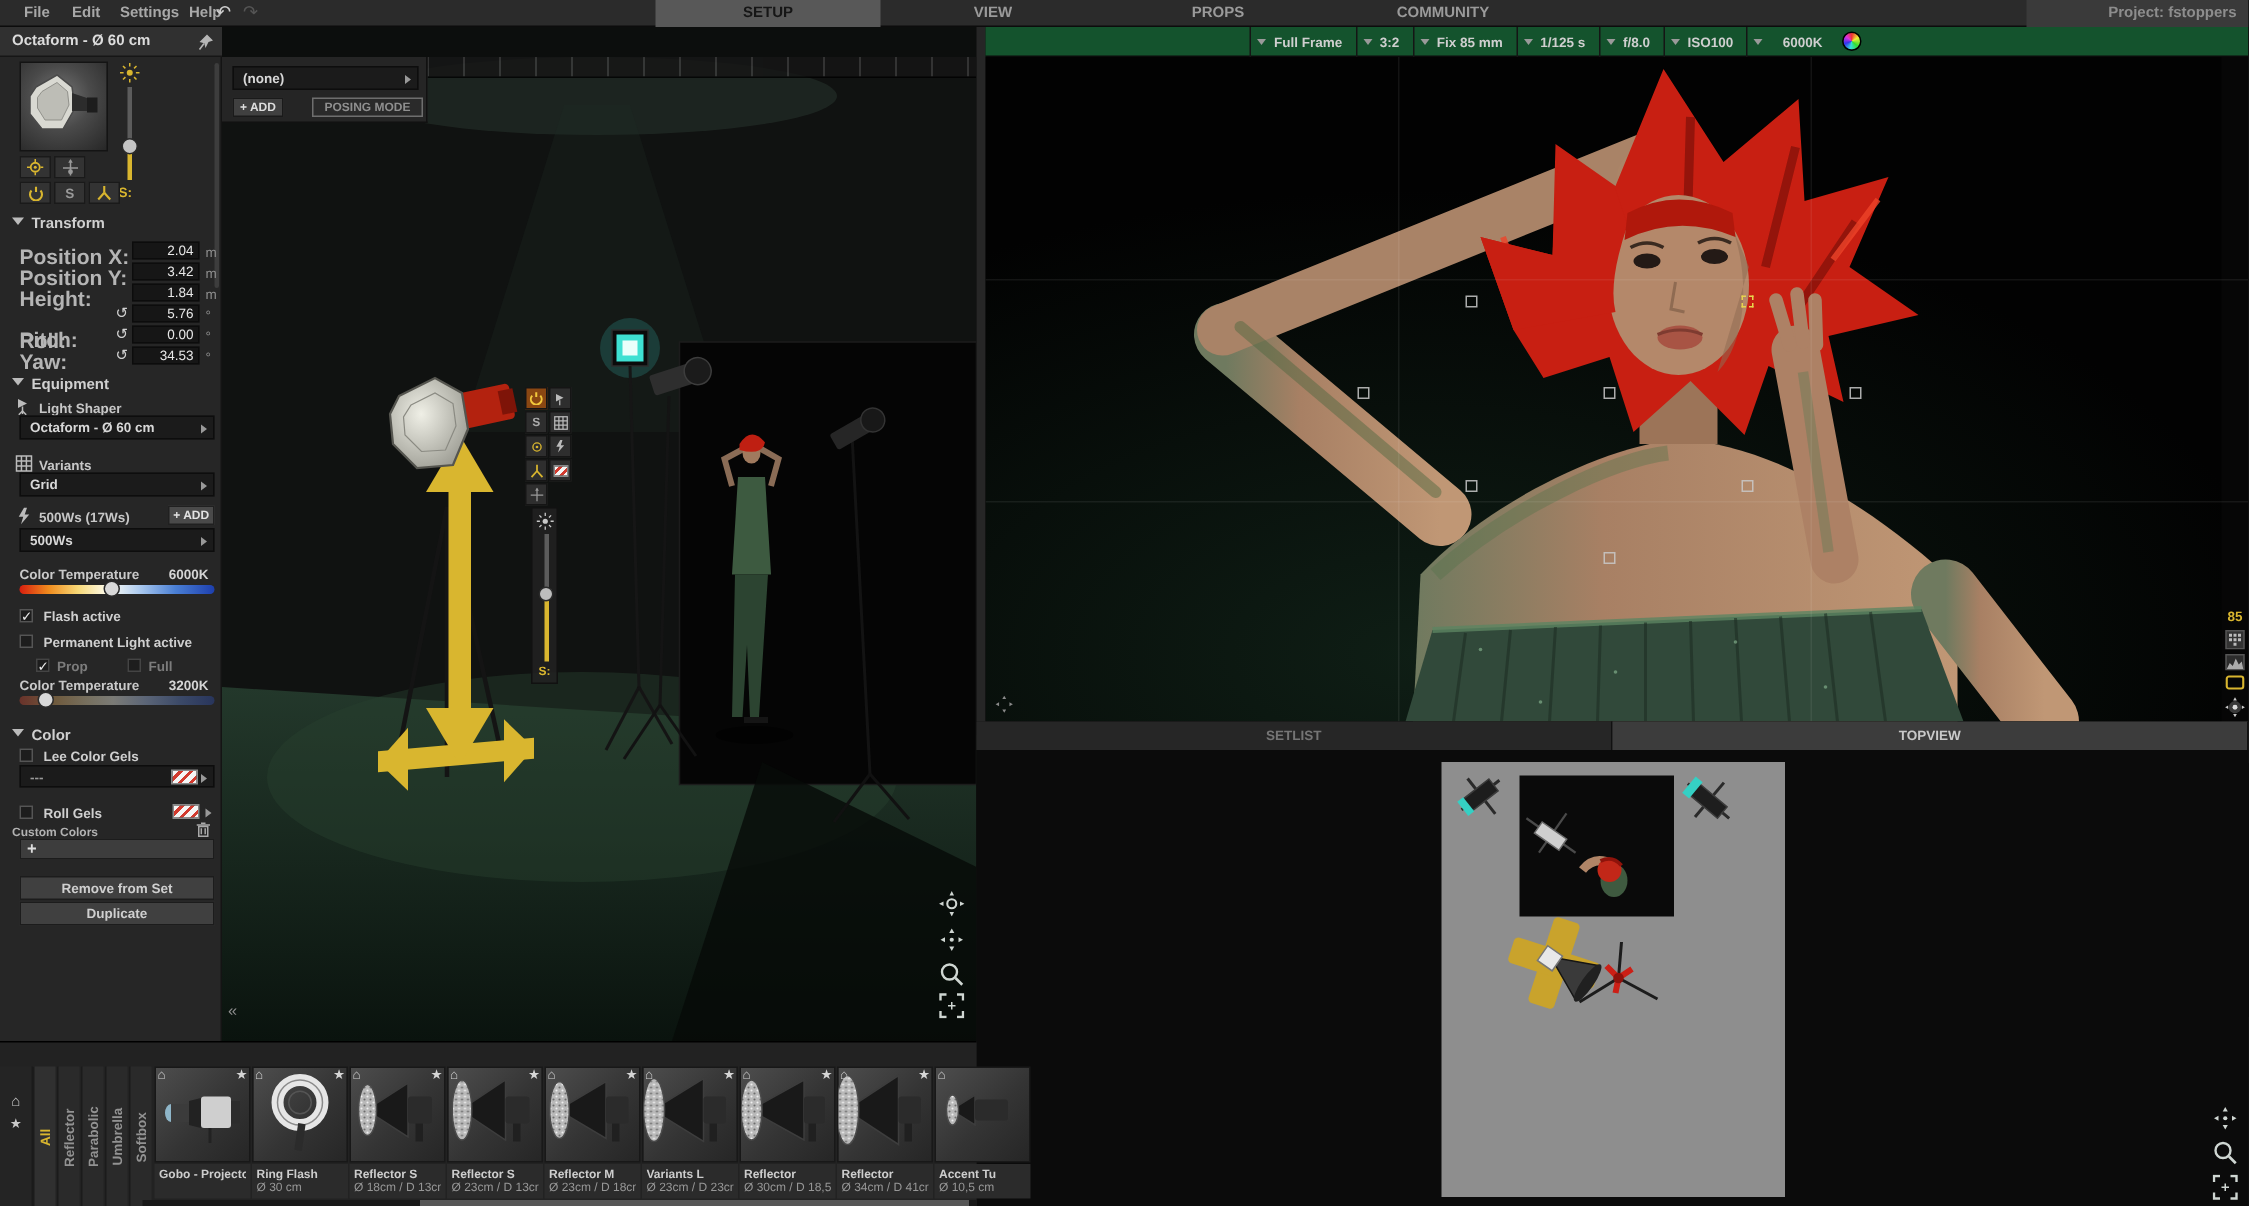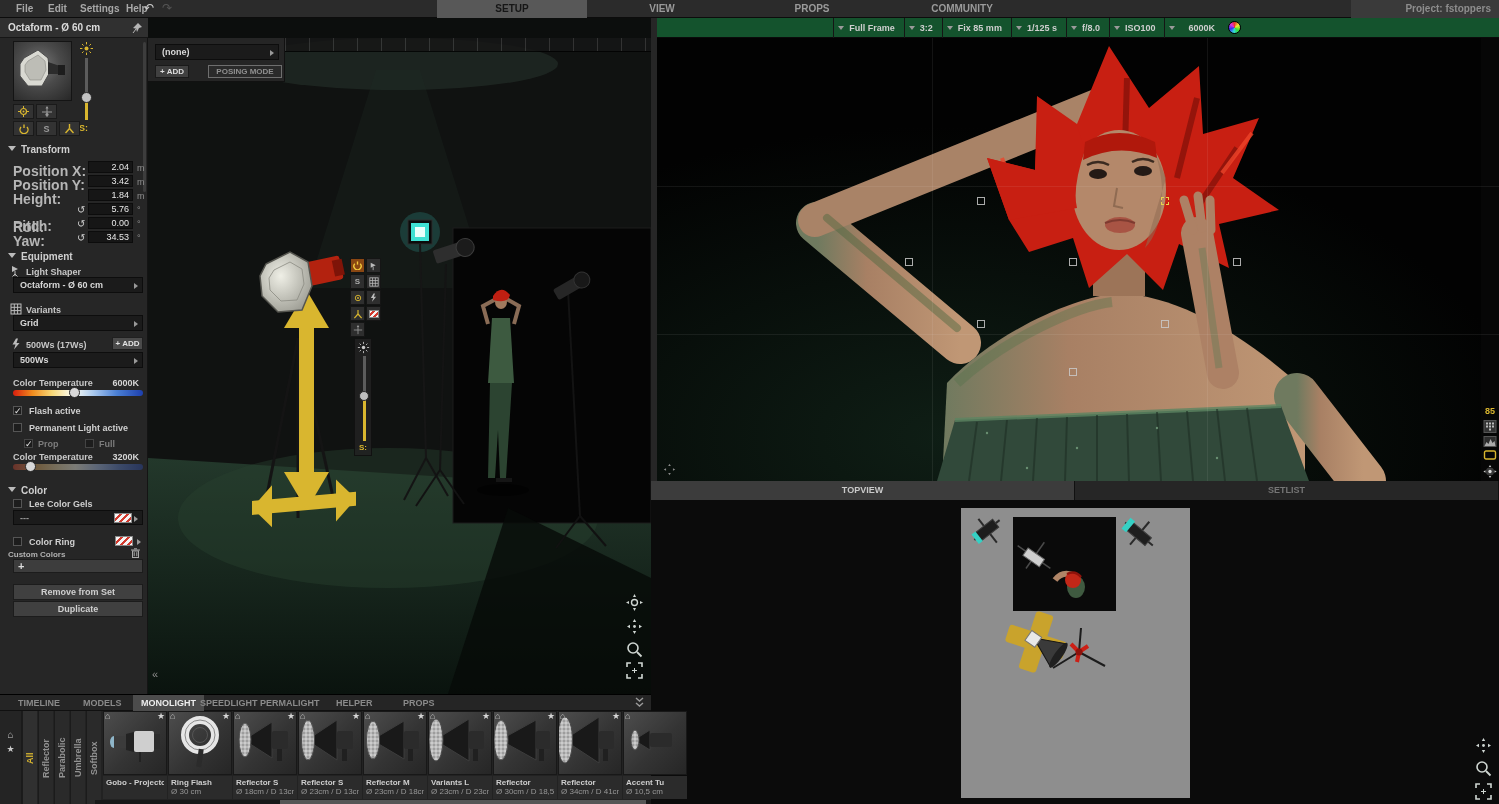--- a/index.html
+++ b/index.html
@@ -283,21 +283,21 @@
     <div class="ct-value" style="top:434px">3200K</div>
     <div class="grad-slider muted" style="top:446px">
         <div class="grad-handle" style="left:12px"></div>
       </div>
 
     <div class="sec-head" style="top:467px"><span class="tri"></span><span>Color</span></div>
     <div class="chk-box" style="left:13px; top:481px"></div>
     <div class="chk-lab" style="left:29px; top:481px">Lee Color Gels</div>
     <div class="ddl" style="top:492px; height:15px"><span style="color:#9a9a9a">---</span><span class="swatch" style="right:10px; top:2px"></span><span class="arr"></span></div>
     <div class="chk-box" style="left:13px; top:519px"></div>
-    <div class="chk-lab" style="left:29px; top:519px">Color Ring</div>
+    <div class="chk-lab" style="left:29px; top:519px">Roll Gels</div>
     <span class="swatch" style="left:115px; top:518px"></span>
     <span class="arr abs" style="left:137px; top:521px; border-top:3px solid transparent; border-bottom:3px solid transparent; border-left:4px solid #999; width:0; height:0"></span>
     <div class="abs" style="left:8px; top:532px; font-size:8px; font-weight:bold; color:#b2b2b2">Custom Colors</div>
     <svg class="abs" style="left:131px; top:530px" width="9" height="10" viewBox="0 0 9 10">
         <rect x="1.5" y="3" width="6" height="6.5" fill="none" stroke="#aaa"></rect>
         <line x1="0" y1="2" x2="9" y2="2" stroke="#aaa"></line>
         <line x1="3" y1="0.8" x2="6" y2="0.8" stroke="#aaa"></line>
         <line x1="3.2" y1="4.2" x2="3.2" y2="8.2" stroke="#aaa"></line>
         <line x1="5.8" y1="4.2" x2="5.8" y2="8.2" stroke="#aaa"></line>
       </svg>
@@ -622,22 +622,22 @@
 
     <svg class="abs" style="left:6px; top:445px" width="13" height="13" viewBox="0 0 17 17">
         <polygon points="8.5,1 6.8,4 10.2,4" fill="#8a8a8a"></polygon>
         <polygon points="8.5,16 6.8,13 10.2,13" fill="#8a8a8a"></polygon>
         <polygon points="1,8.5 4,6.8 4,10.2" fill="#8a8a8a"></polygon>
         <polygon points="16,8.5 13,6.8 13,10.2" fill="#8a8a8a"></polygon>
       </svg>
   </section>
 
   <div id="view-tabs">
+    <div class="view-tab">SETLIST</div>
     <div class="view-tab active">TOPVIEW</div>
-    <div class="view-tab">SETLIST</div>
   </div>
 
   <section id="topview">
     <svg class="abs" style="left:0; top:0" width="848" height="304" viewBox="0 0 848 304">
       <rect width="848" height="304" fill="#0b0b0b"></rect>
       <rect x="310" y="8" width="229" height="290" fill="#8e8e8e"></rect>
       <rect x="362" y="17" width="103" height="94" fill="#0a0a0a"></rect>
 
       <g transform="translate(336,30) rotate(-38)">
         <line x1="-16" y1="0" x2="16" y2="0" stroke="#2a2a2a" stroke-width="2"></line>
@@ -698,32 +698,20 @@
         <line x1="11" y1="11" x2="15.5" y2="15.5" stroke="currentColor" stroke-width="1.8"></line>
       </svg>
     <svg class="nav-ico" style="left:824px; top:283px" viewBox="0 0 17 17">
         <path d="M1,5 V1 H5 M12,1 H16 V5 M16,12 V16 H12 M5,16 H1 V12" fill="none" stroke="currentColor" stroke-width="1.6"></path>
         <line x1="8.5" y1="6" x2="8.5" y2="11" stroke="currentColor"></line>
         <line x1="6" y1="8.5" x2="11" y2="8.5" stroke="currentColor"></line>
       </svg>
   </section>
 
   <section id="bottom-panel">
-    <div id="bp-tabs">
-      <div class="bp-tab" style="left:10px">TIMELINE</div>
-      <div class="bp-tab" style="left:75px">MODELS</div>
-      <div class="bp-tab active" style="left:133px">MONOLIGHT</div>
-      <div class="bp-tab" style="left:192px">SPEEDLIGHT</div>
-      <div class="bp-tab" style="left:252px">PERMALIGHT</div>
-      <div class="bp-tab" style="left:328px">HELPER</div>
-      <div class="bp-tab" style="left:395px">PROPS</div>
-      <svg id="bp-collapse" width="11" height="11" viewBox="0 0 11 11">
-          <path d="M2,1 L5.5,4 L9,1 M2,6 L5.5,9 L9,6" fill="none" stroke="#9a9a9a" stroke-width="1.4"></path>
-        </svg>
-    </div>
 
     <div id="bp-leftstrip">
       <div style="margin-top:18px; font-size:10px">⌂</div>
       <div style="margin-top:4px; font-size:9px">★</div>
     </div>
     <div class="cat-tab active" style="left:22px">All</div>
     <div class="cat-tab" style="left:38px">Reflector</div>
     <div class="cat-tab" style="left:54px">Parabolic</div>
     <div class="cat-tab" style="left:70px">Umbrella</div>
     <div class="cat-tab" style="left:86px">Softbox</div>

